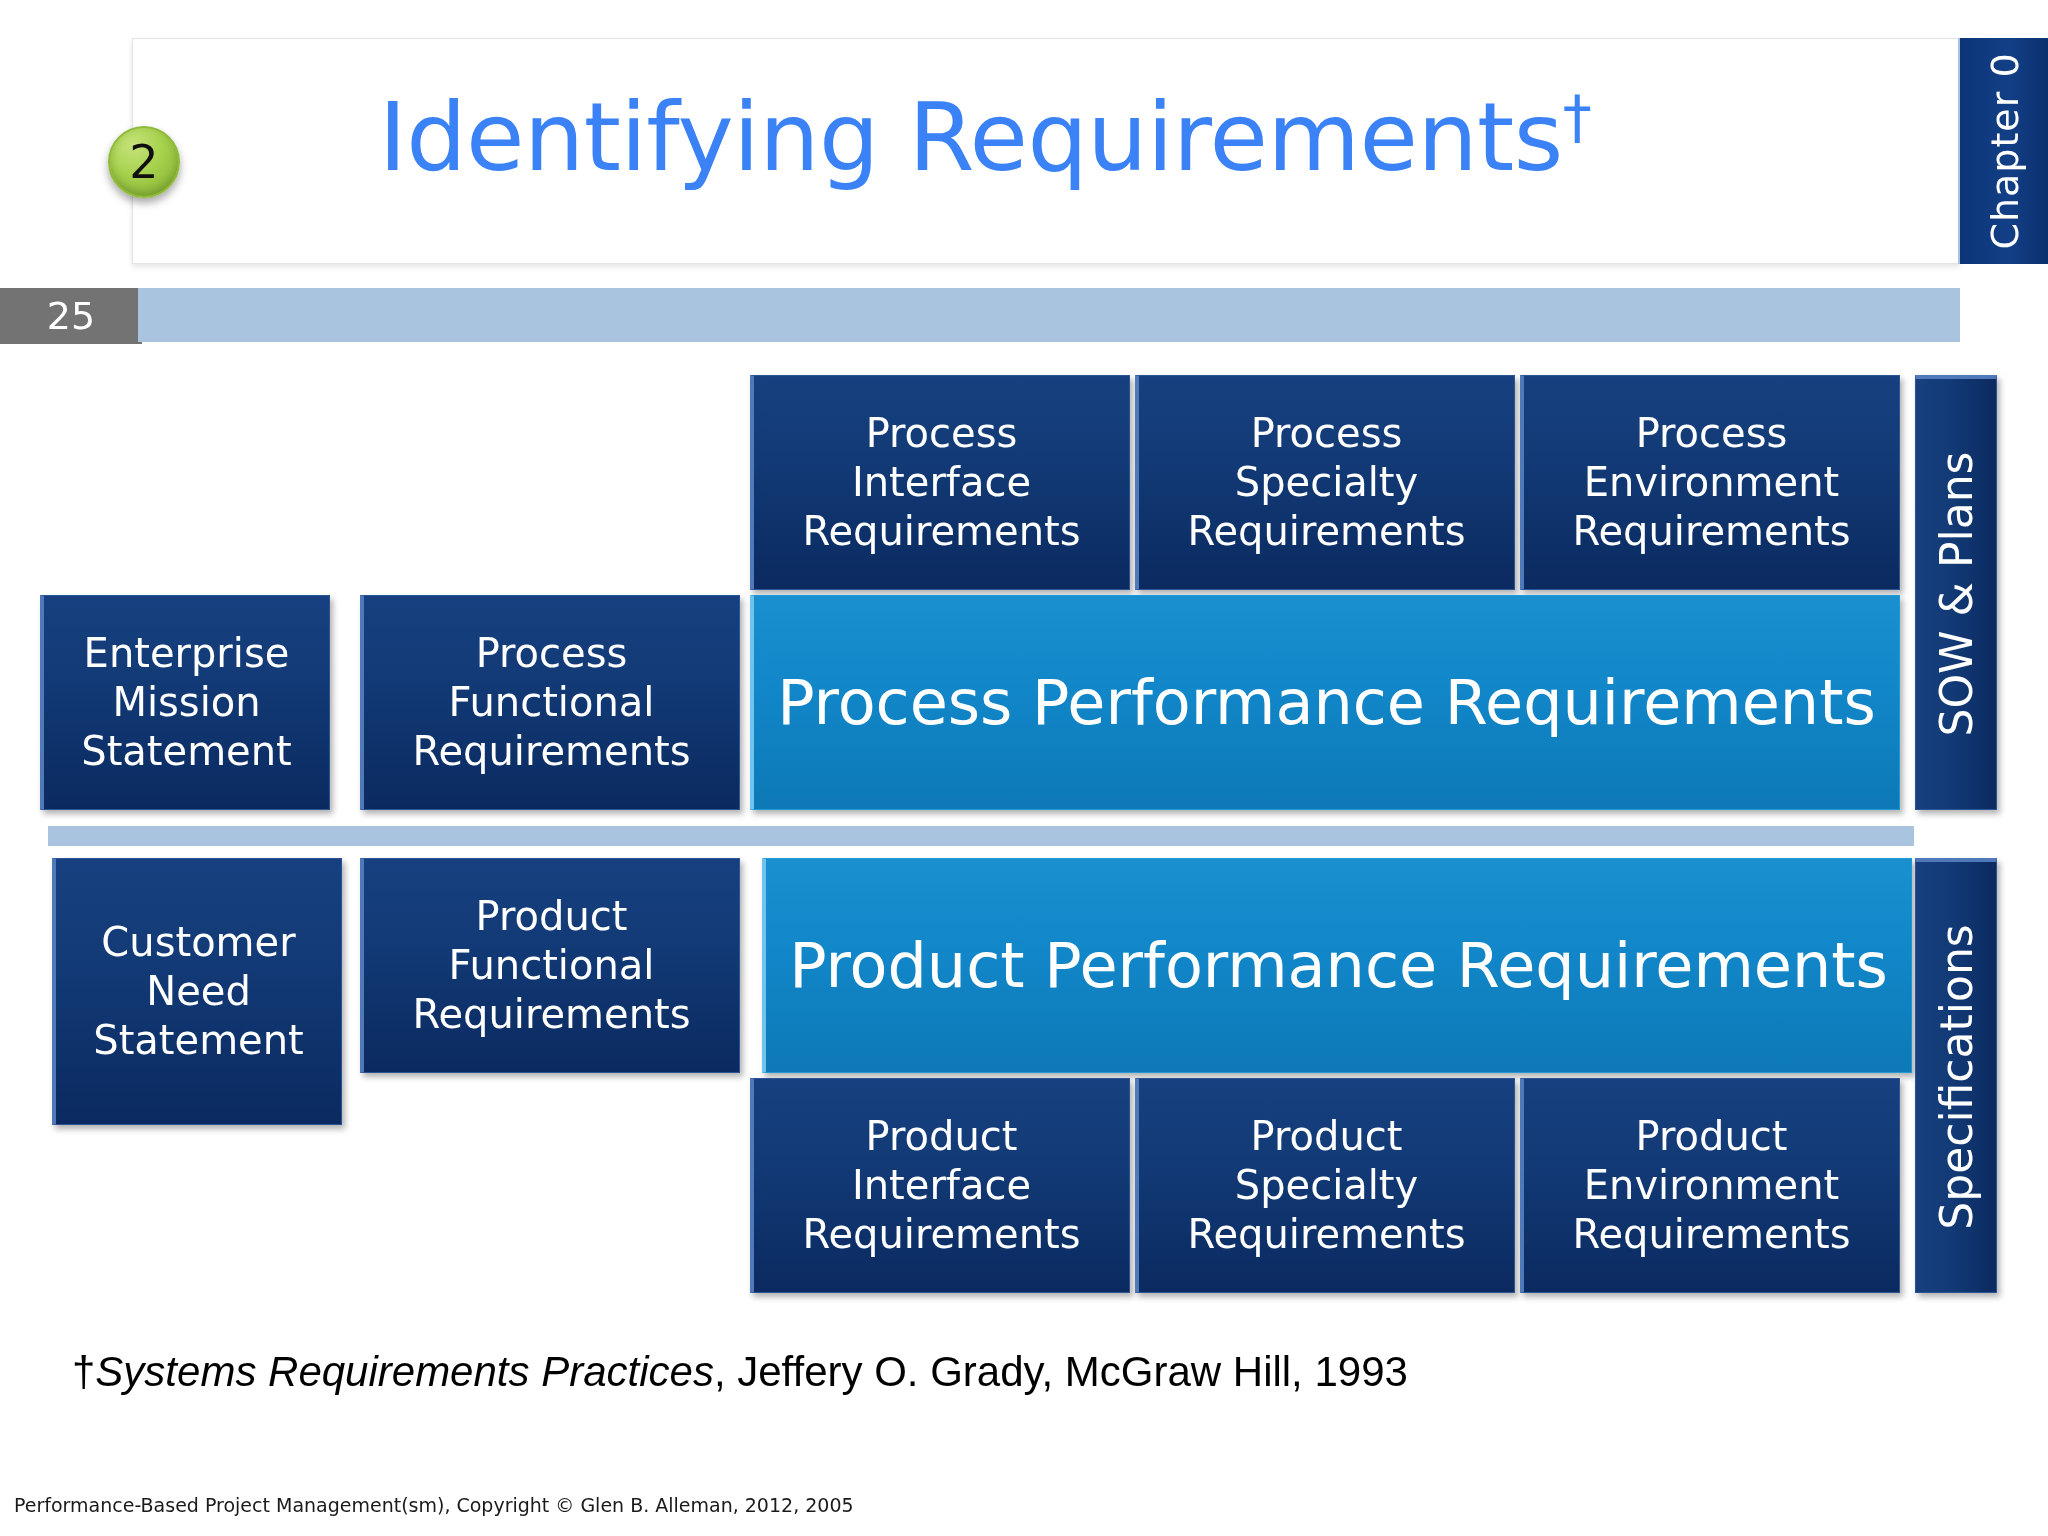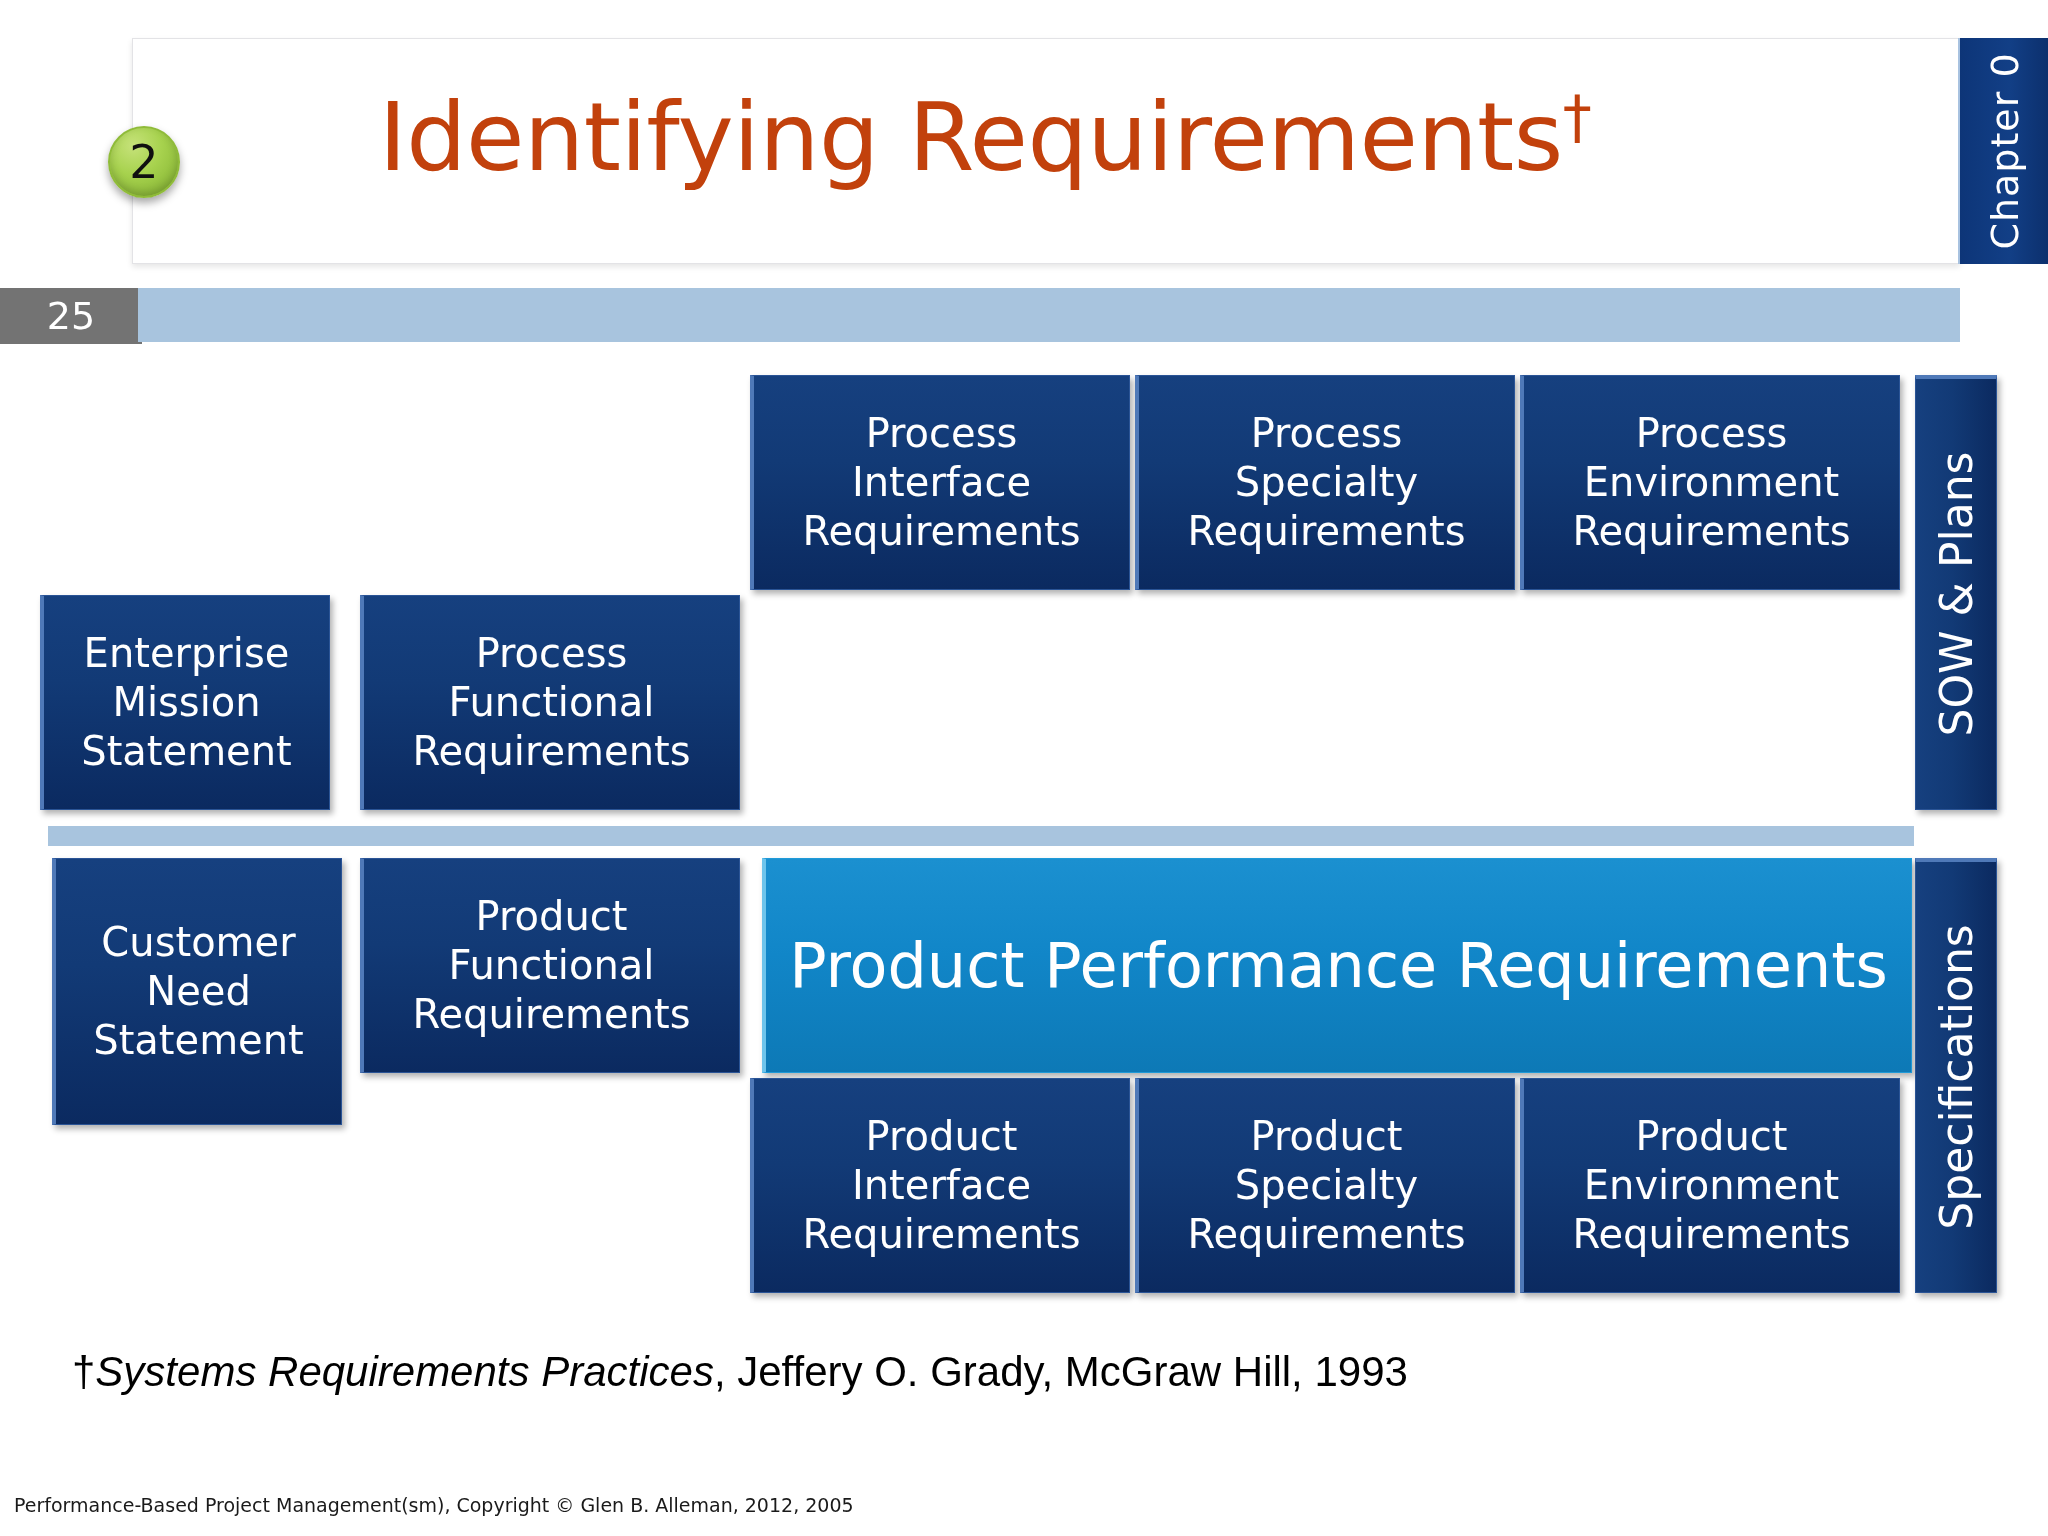--- a/index.html
+++ b/index.html
@@ -29,21 +29,21 @@
   }
   .slide-title {
     position: absolute;
     left: 200px;
     top: 88px;
     width: 1570px;
     text-align: center;
     font-size: 95px;
     line-height: 1.05;
     font-weight: 400;
-    color: #c2410c;
+    color: #3b82f6;
     letter-spacing: -0.5px;
     font-family: "DejaVu Sans", sans-serif;
     white-space: nowrap;
   }
   .slide-title .dagger {
     font-size: 58px;
     vertical-align: super;
     line-height: 0;
   }
 
@@ -255,20 +255,23 @@
     <span class="ln">Enterprise</span>
     <span class="ln">Mission</span>
     <span class="ln">Statement</span>
   </div>
   <div class="nbox" style="left:360px; top:595px; width:380px; height:215px;">
     <span class="ln">Process</span>
     <span class="ln">Functional</span>
     <span class="ln">Requirements</span>
   </div>
 
+  <div class="cyanbar" style="left:750px; top:595px; width:1150px; height:215px;">
+    <span>Process Performance Requirements</span>
+  </div>
 
   <div class="vbox" style="left:1915px; top:375px; width:82px; height:435px;">
     <div class="vtext">SOW &amp; Plans</div>
   </div>
 
   <div class="mid-divider"></div>
 
   <div class="nbox" style="left:52px; top:858px; width:290px; height:267px;">
     <span class="ln">Customer</span>
     <span class="ln">Need</span>

